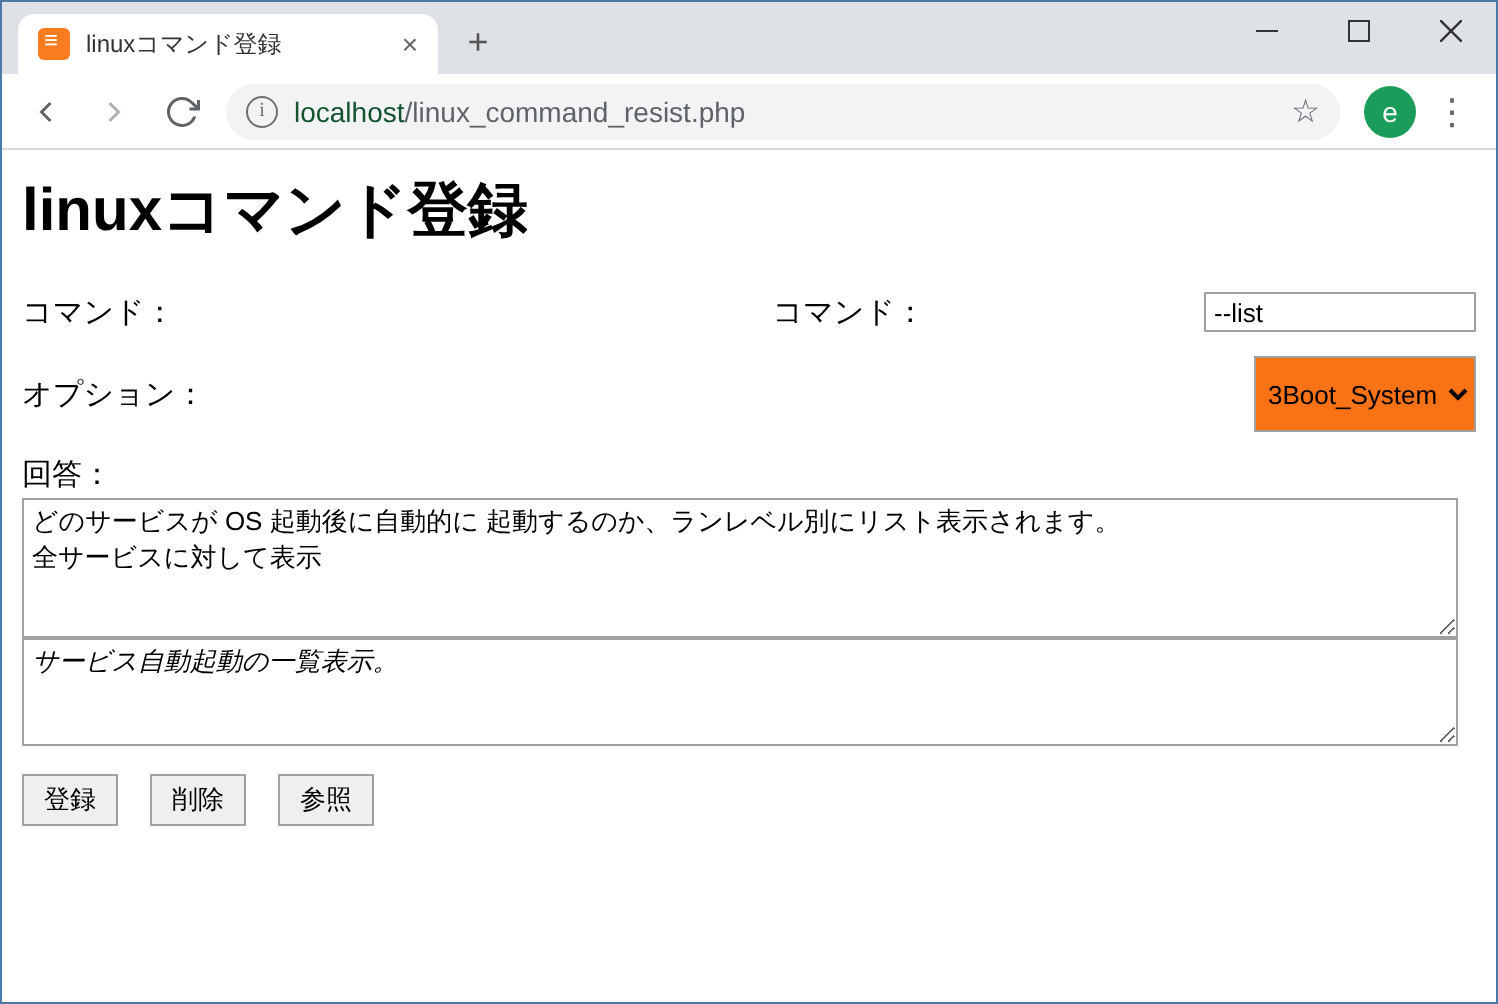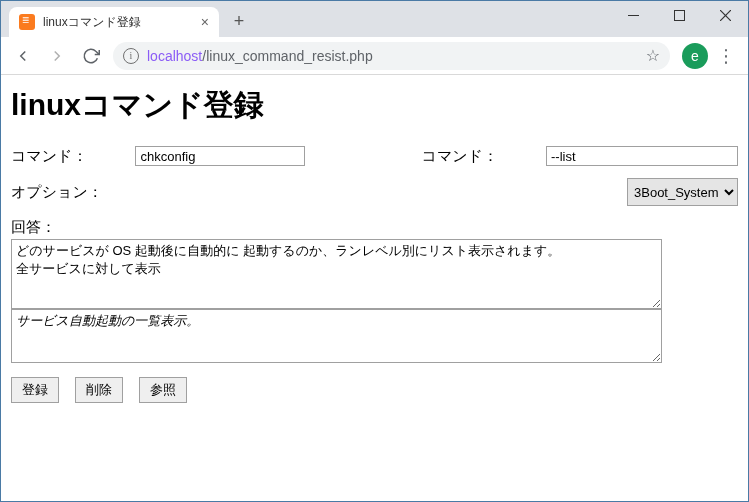--- a/index.html
+++ b/index.html
@@ -89,44 +89,44 @@
     gap:8px;
     margin: 0 4px;
   }
   .info-icon {
     width:16px;height:16px;border:1.5px solid #707070;border-radius:50%;
     display:flex;align-items:center;justify-content:center;
     font-size:10px;color:#707070;font-family:Georgia,serif;
     flex-shrink:0;
   }
   .url { font-size:14px; color:#5f6368; }
-  .url .host { color:#8b5cf6; }
+  .url .host { color:#14532d; }
   .star { color:#5f6368; font-size:16px; margin-left:auto; }
   .avatar {
     width:26px;height:26px;border-radius:50%;
     background:#1a9c5b;color:#fff;
     display:flex;align-items:center;justify-content:center;
     font-size:14px;margin-left:6px;
   }
   .menu-dots { width:32px;display:flex;align-items:center;justify-content:center;color:#5f6368;font-size:18px;}
   
   .page { padding: 4px 10px; }
   h1 { font-size:30px; font-weight:bold; margin:6px 0 20px 0; }
   .row { display:flex; align-items:center; gap:6px; margin-bottom:12px; font-size:15px;justify-content:space-between;}
   .lbl { white-space:nowrap; }
   input[type=text].sm {
     border:1px solid #a0a0a0; height:20px; padding:1px 4px;
     font-size:13px; font-family:inherit;
   }
   select {
-    border:1px solid #a0a0a0; height:28px; font-size:13px;
-    background:#e5e5e5; padding:0 2px;
+    border:1px solid #a0a0a0; height:38px; font-size:13px;
+    background:#f97316; padding:0 2px;
   }
   textarea {
-    width:651px;
+    width:718px;
     border:1px solid #a0a0a0;
     font-size:13px;
     font-family:inherit;
     padding:2px 4px;
     resize:both;
     display:block;
   }
   .answer-ta { height:70px; }
   .short-ta { height:54px;font-style:italic; }
   .btnrow { display:flex; gap:16px; margin-top:14px;}
@@ -197,24 +197,23 @@
   </div>
   <div class="avatar">e</div>
   <div class="menu-dots">⋮</div>
 </div>
 
 <div class="page">
   <h1>linuxコマンド登録</h1>
 
   <div class="row">
     <span class="lbl">コマンド：</span>
-    <input type="text" class="sm" style="width: 170px;" value="chkconfig">
     <span style="width:20px"></span>
     <span class="lbl">コマンド：</span>
-    <input type="text" class="sm" style="width: 192px;" value="--list">
+    <input type="text" class="sm" style="width: 136px;" value="--list">
   </div>
 
   <div class="row">
     <span class="lbl">オプション：</span>
     <select>
       <option selected="">3Boot_System</option>
     </select>
   </div>
 
   <div class="section-label">回答：</div>

